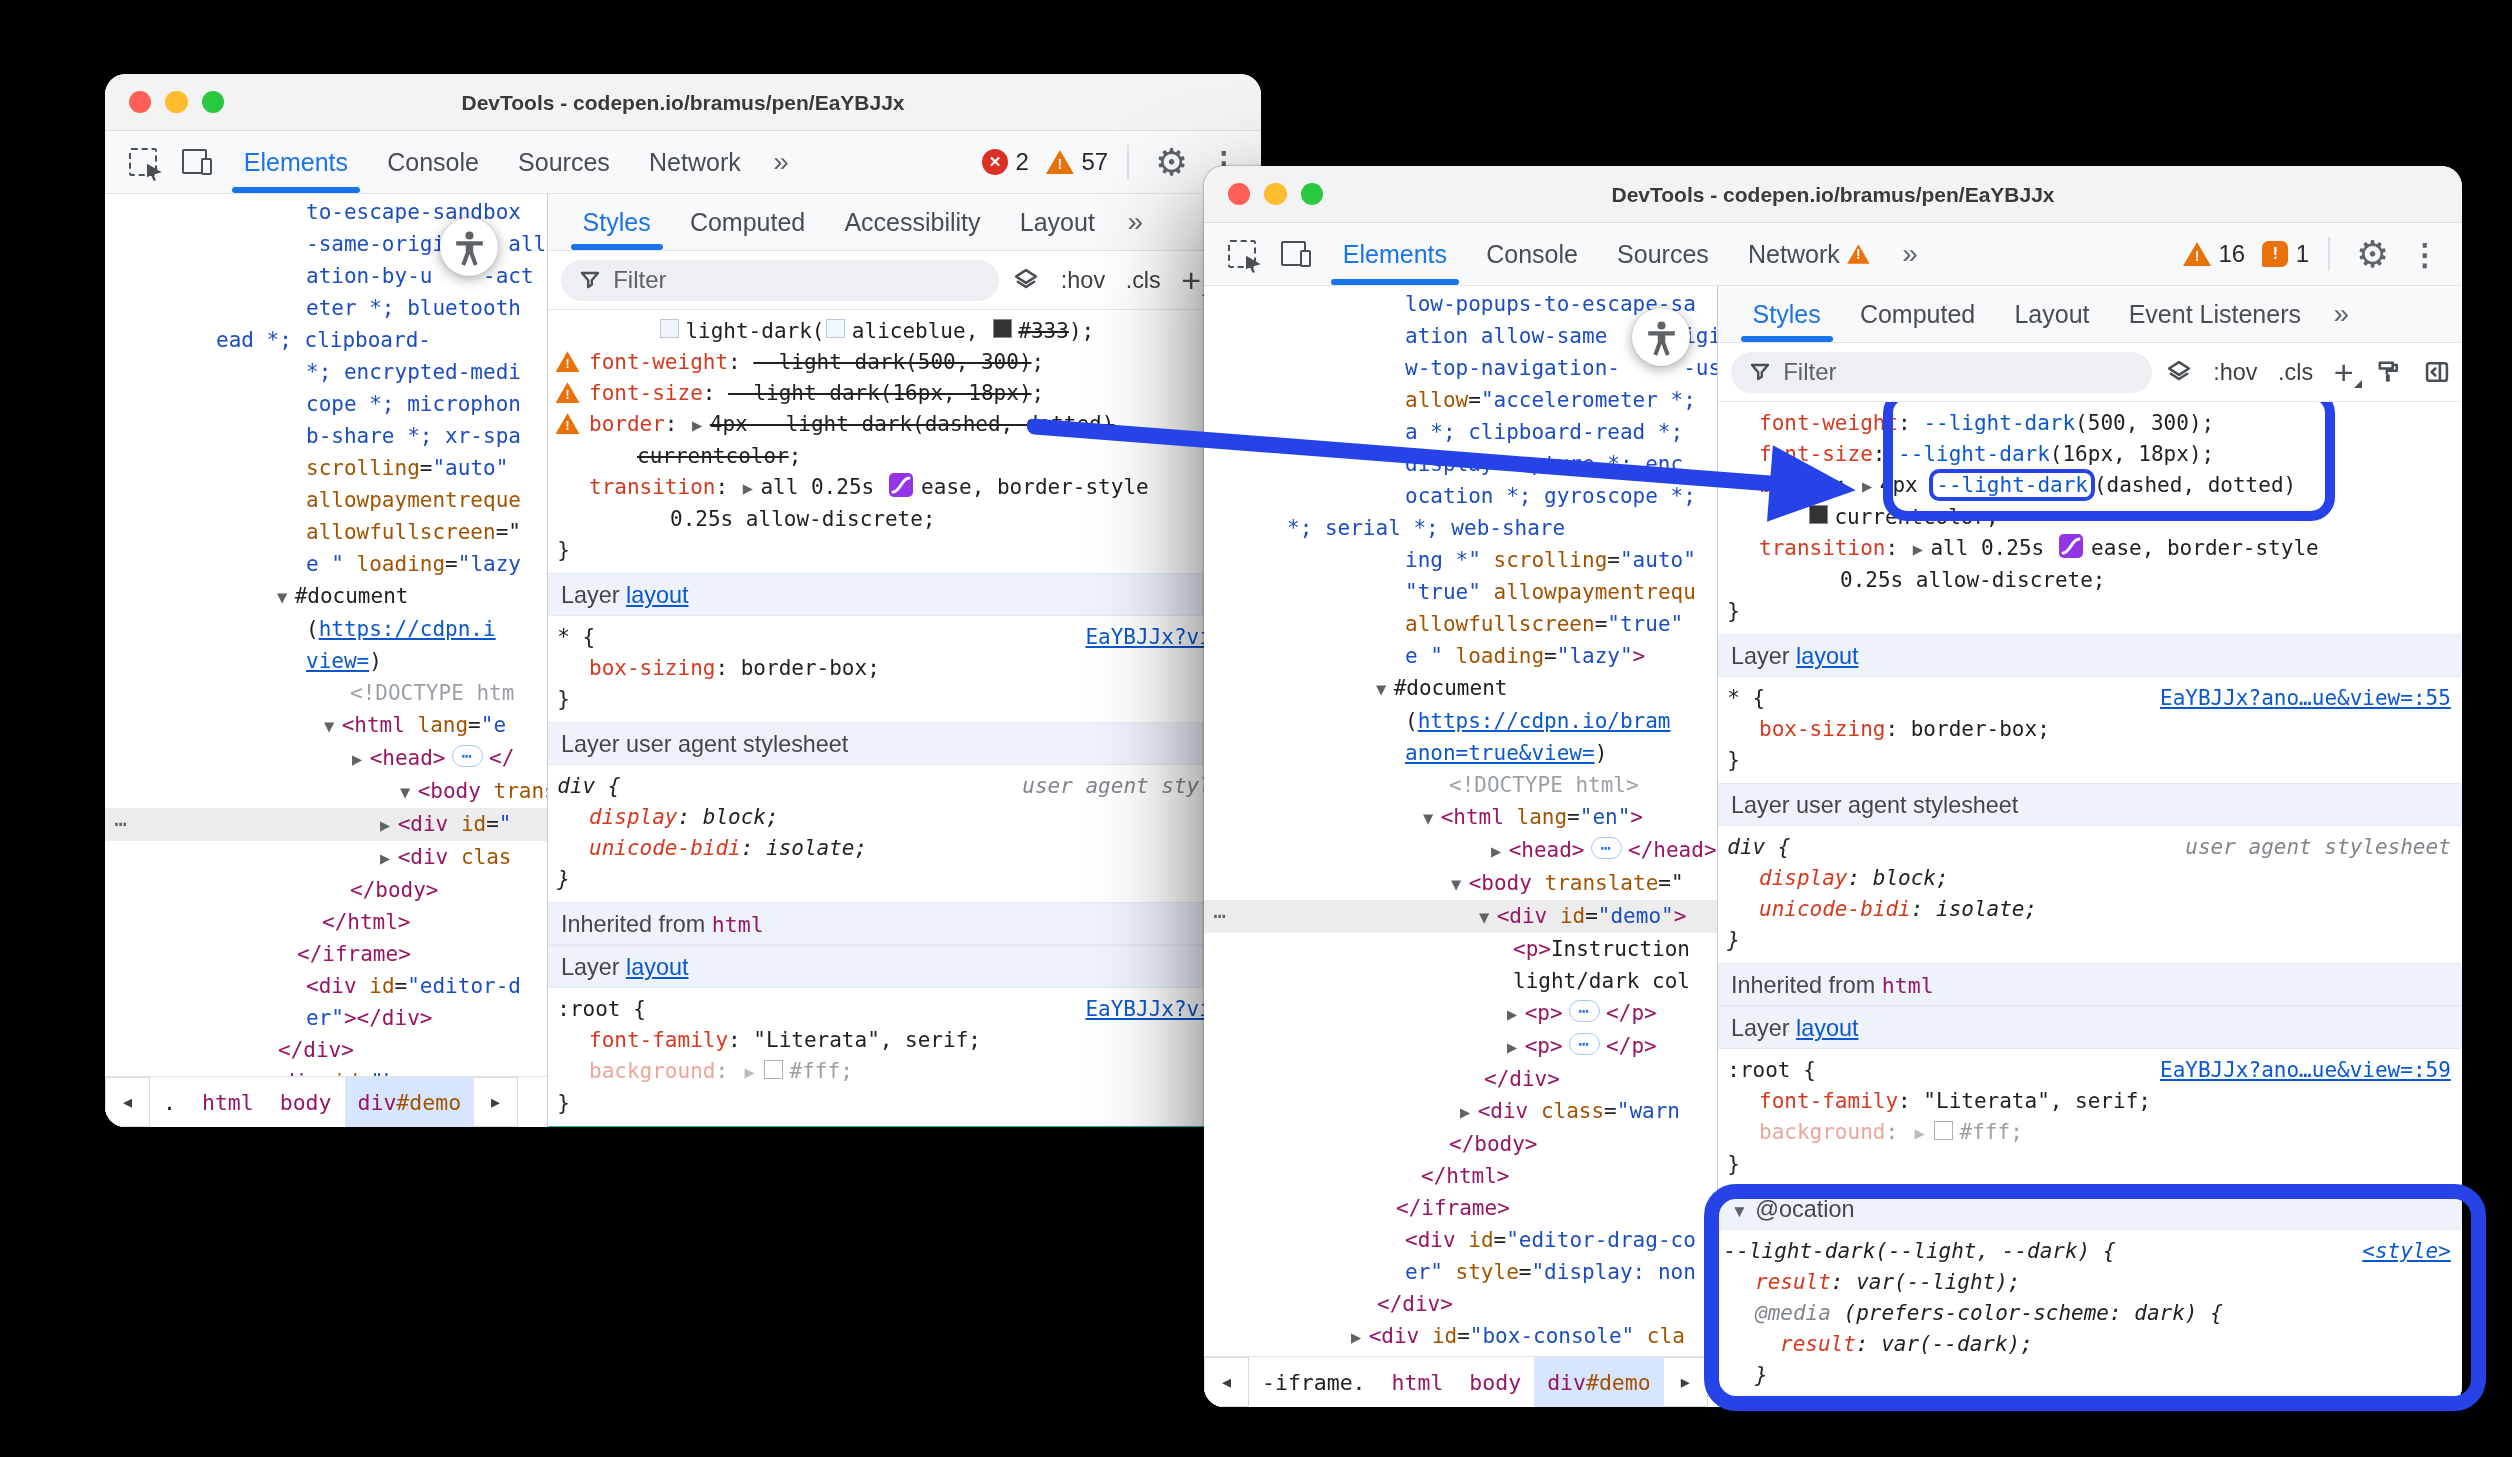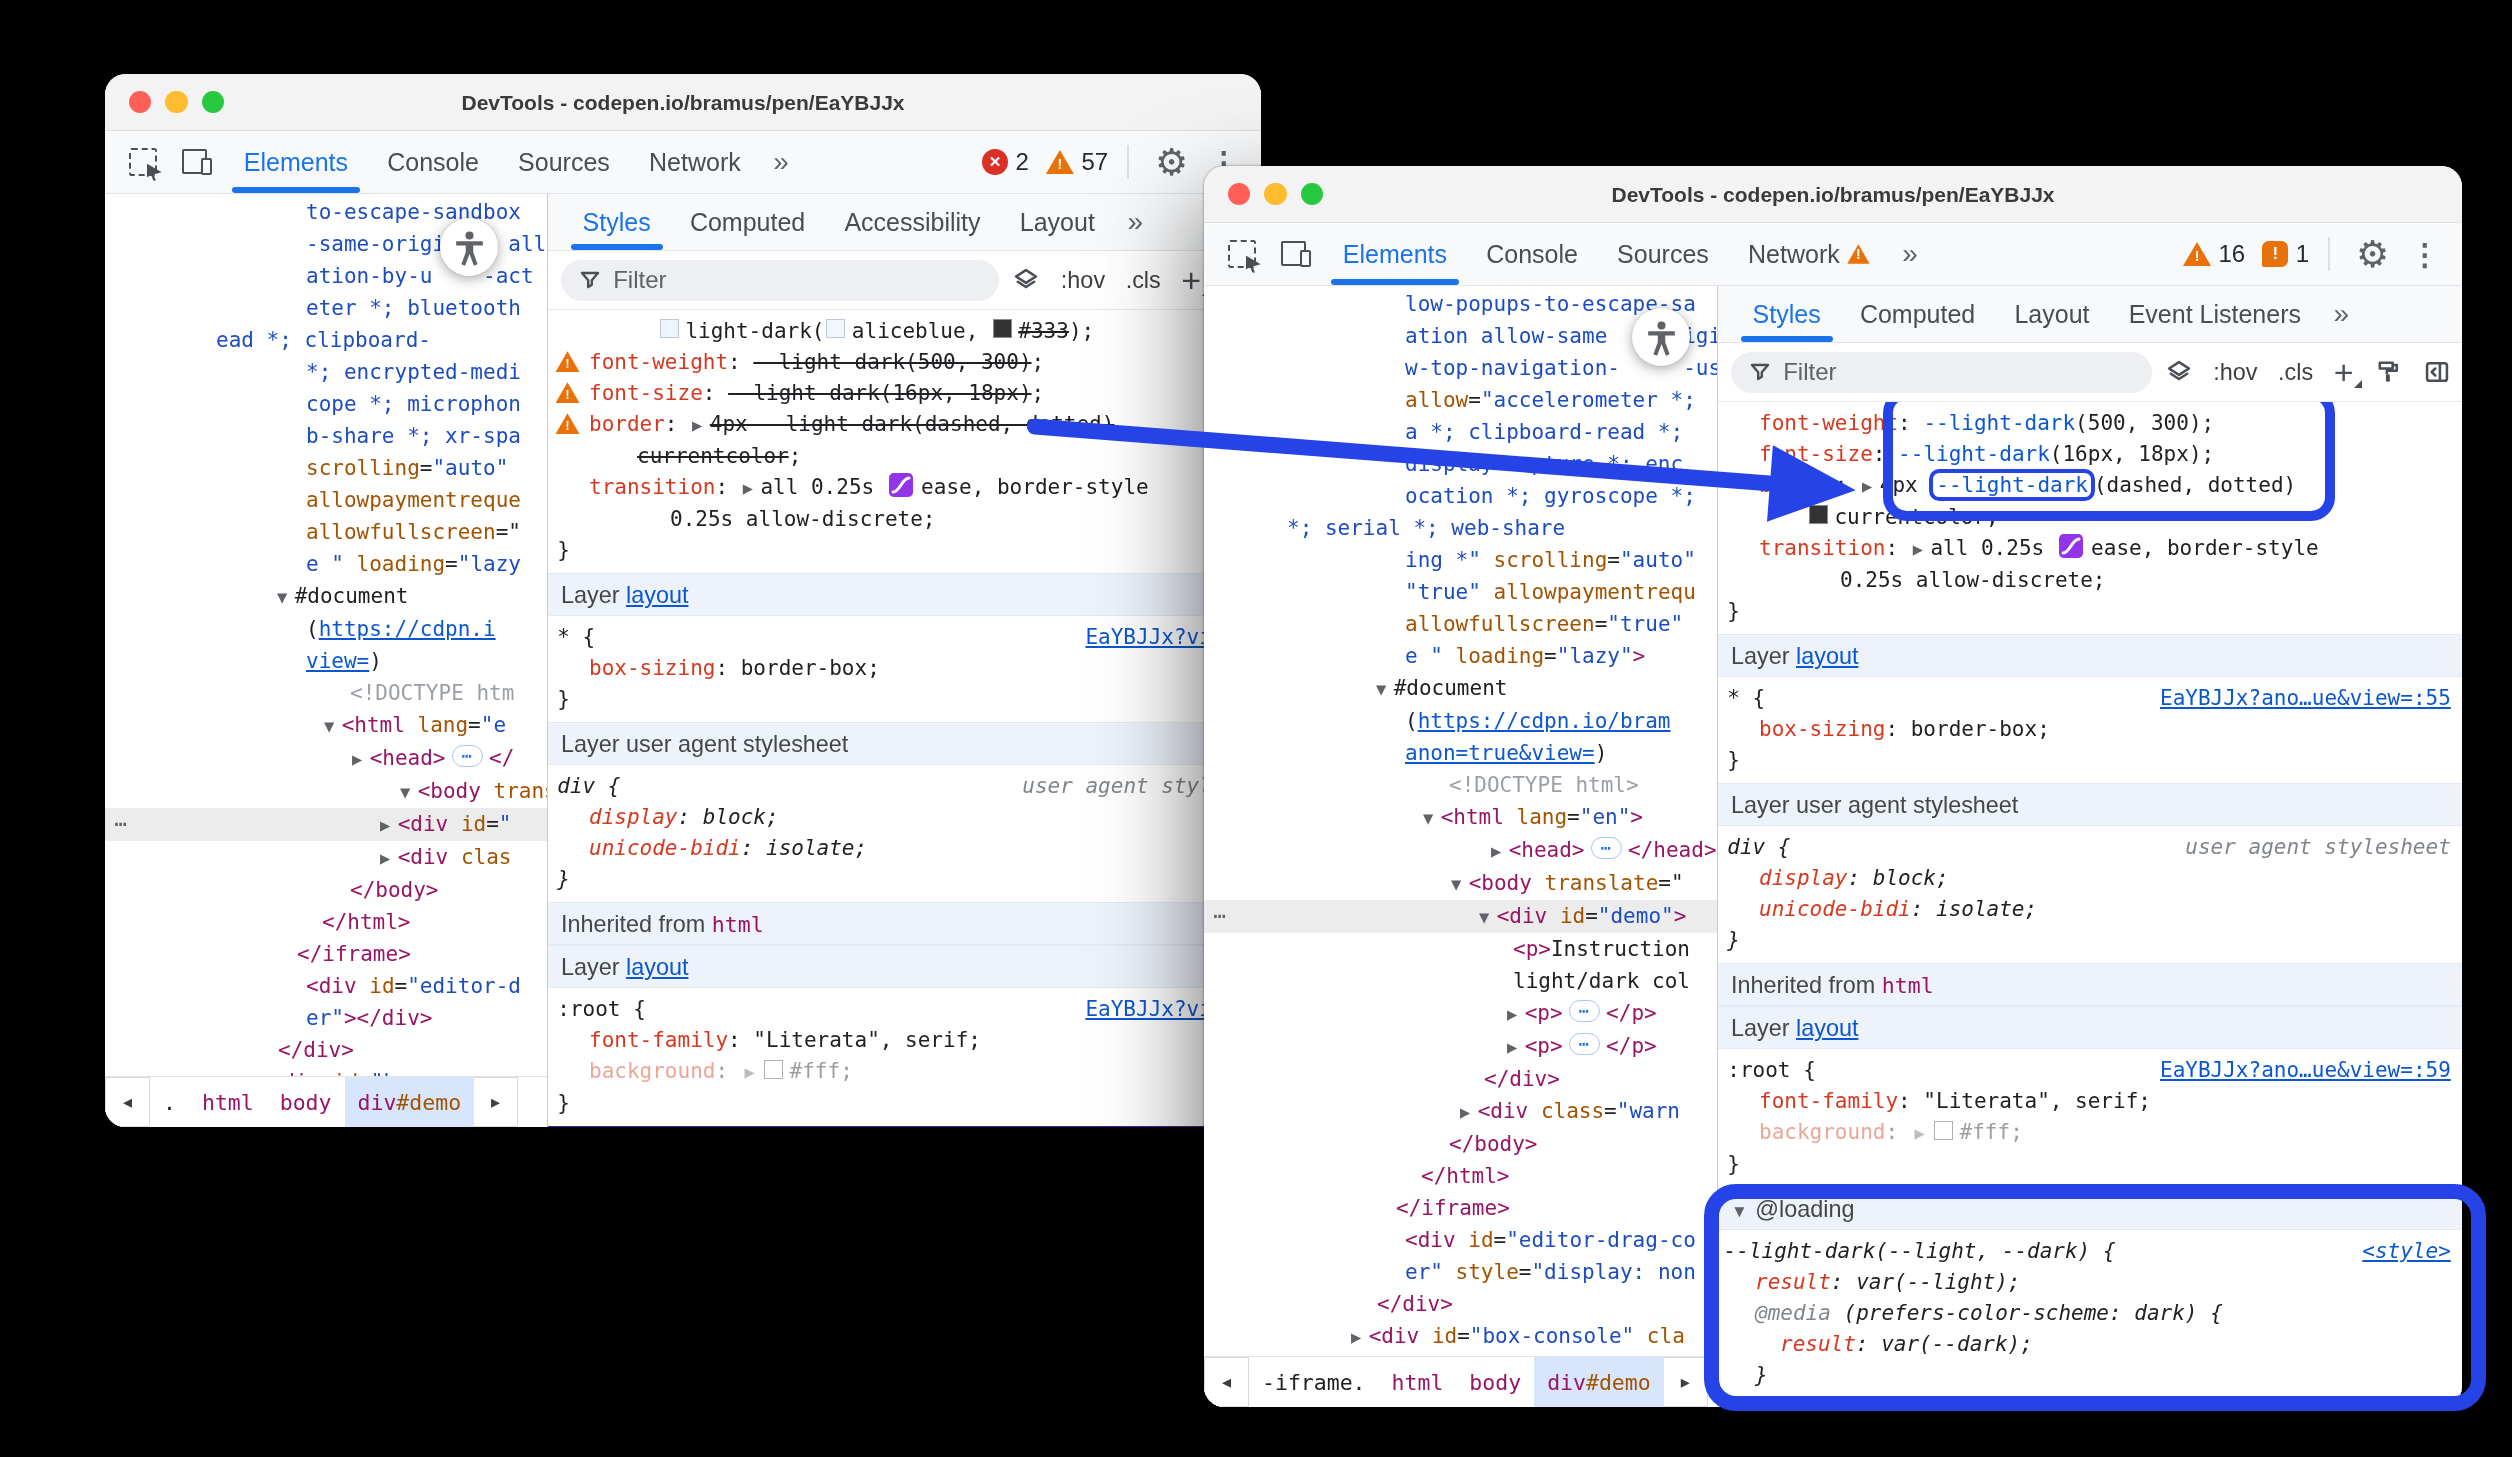--- a/index.html
+++ b/index.html
@@ -57,21 +57,21 @@
   .gdots{position:absolute;left:9.3px;color:#5f6368;letter-spacing:-1.9px;}
 
   .crumbbar{flex:none;height:50px;border-top:1.9px solid #e1e3e6;display:flex;align-items:stretch;background:#fff;
             font-family:"DejaVu Sans Mono",monospace;font-size:21.5px;overflow:hidden;}
   .cnav{width:43px;flex:none;border:1.9px solid #d9d9d9;background:#fff;display:flex;align-items:center;justify-content:center;
         font-size:18px;color:#3c4043;font-family:"Liberation Sans",sans-serif;}
   .cnav.right{border-left:none;}
   .citem{display:flex;align-items:center;padding:0 13px;white-space:pre;}
   .citem.sel{background:#d7e6fd;}
 
-  .sidebar{flex:1;border-left:1.9px solid #c8ccd2;display:flex;flex-direction:column;min-width:0;background:#4c1d95;}
+  .sidebar{flex:1;border-left:1.9px solid #c8ccd2;display:flex;flex-direction:column;min-width:0;background:#14b8a6;}
   .sbtabs{height:56px;flex:none;background:#f8f9fa;border-bottom:1.9px solid #e1e3e6;display:flex;padding-left:15px;}
   .filterrow{height:58px;flex:none;display:flex;align-items:center;border-bottom:1.9px solid #e6e9ed;padding:0 11.2px 0 13px;background:#fff;}
   .fpill{flex:1;max-width:435px;height:41px;border-radius:20.6px;background:#edeff2;display:flex;align-items:center;
          padding:0 17px;gap:11.2px;color:#5f6368;font-size:24px;}
   .fpill svg{width:24px;height:24px;flex:none;}
   .ficons{display:flex;align-items:center;margin-left:auto;gap:20.6px;padding-left:13px;}
   .fico{display:flex;align-items:center;justify-content:center;color:#3c4043;}
   .fico svg{width:28px;height:28px;}
   .ftext{font-size:23.4px;color:#3c4043;}
   .fplus{position:relative;font-size:34px;color:#4a4f55;line-height:28px;}
@@ -492,21 +492,21 @@
             </div>
             <div class="shead"><span class="sg hk">Inherited from </span><span class="sg ht">html</span></div>
             <div class="shead"><span class="sg hk">Layer </span><span class="sg hL">layout</span></div>
             <div class="scode">
               <div class="sline" style="padding-left: 9.3px;"><span class="rfloat"><span class="sg L">EaYBJJx?ano…ue&amp;view=:59</span></span><span class="sg k">:root {</span></div>
               <div class="sline" style="padding-left: 41px;"><span class="sg p">font-family</span><span class="sg k">: "Literata", serif;</span></div>
               <div class="sline" style="padding-left: 41px;"><span class="sg pf">background</span><span class="sg kf">: </span><span class="sg arf">▶</span><span class="sw swf"></span><span class="sg kf">#fff;</span></div>
               <div class="sline" style="padding-left: 9.3px;"><span class="sg k">}</span></div>
             </div>
             <div>
-              <div class="shead"><span class="sg har">▼</span><span class="sg hk">@loading</span></div>
+              <div class="shead"><span class="sg har">▼</span><span class="sg hk">@ocation</span></div>
               <div class="scode it">
                 <div class="sline" style="padding-left: 5.6px;"><span class="rfloat"><span class="sg Lt">&lt;style&gt;</span></span><span class="sg k">--light-dark(--light, --dark) {</span></div>
                 <div class="sline" style="padding-left: 37px;"><span class="sg p">result</span><span class="sg k">: var(--light);</span></div>
                 <div class="sline" style="padding-left: 37px;"><span class="sg g2">@media</span><span class="sg k"> (prefers-color-scheme: dark) {</span></div>
                 <div class="sline" style="padding-left: 62px;"><span class="sg p">result</span><span class="sg k">: var(--dark);</span></div>
                 <div class="sline" style="padding-left: 37px;"><span class="sg k">}</span></div>
                 <div class="sline" style="padding-left: 5.6px;"><span class="sg k">}</span></div>
               </div>
             </div>
           </div>

